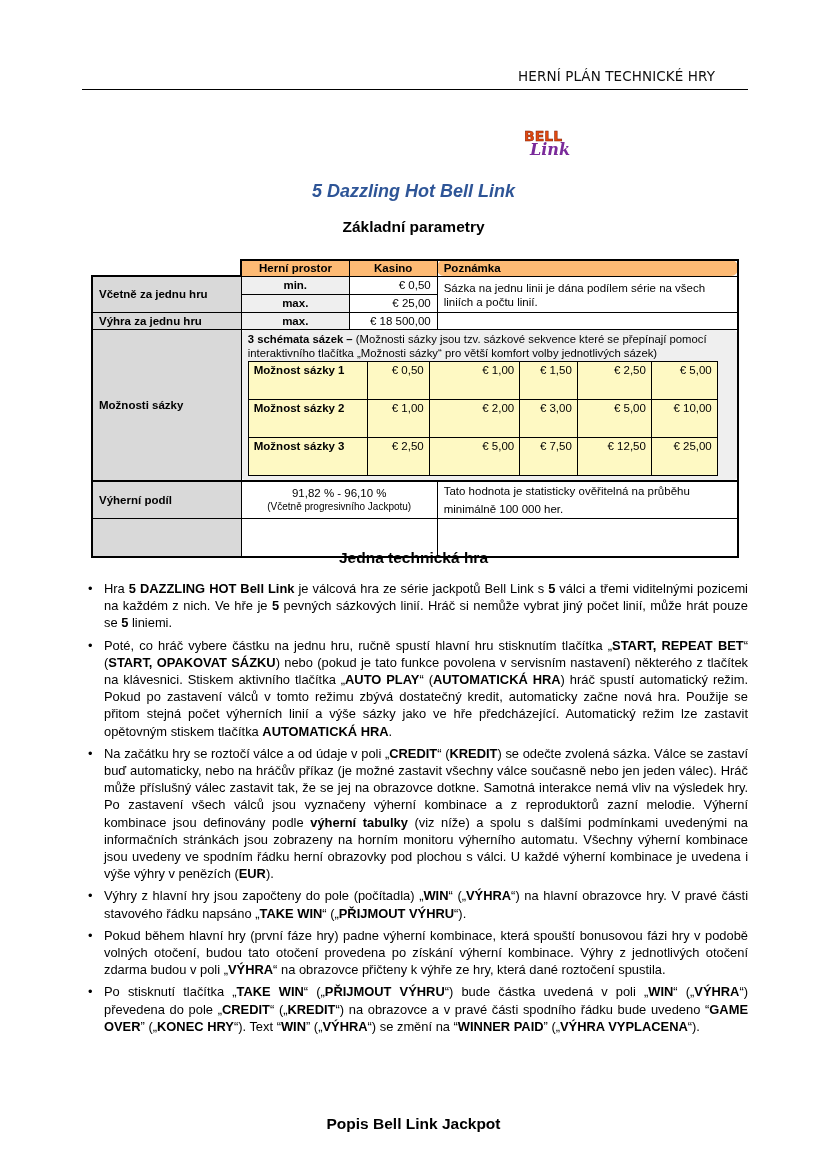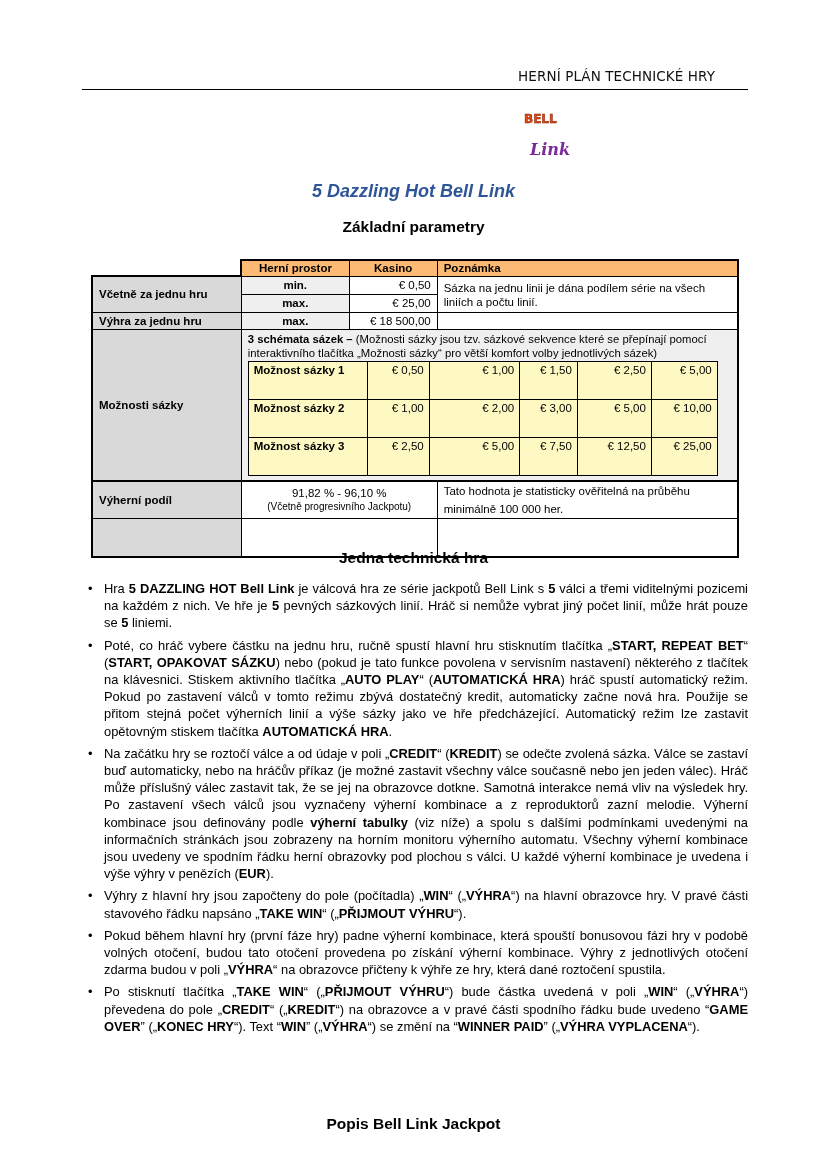--- a/index.html
+++ b/index.html
@@ -8,37 +8,37 @@
   .header-title { position: absolute; right: 112px; top: 68px; font-family: "DejaVu Sans", sans-serif; font-size: 13.5px; letter-spacing: 0.1px; color: #111; }
   .header-rule { position: absolute; left: 82px; width: 666px; top: 89px; height: 0; border-top: 1.3px solid #000; }
 
   
   .logo { position: absolute; left: 238px; top: 112px; width: 320px; height: 50px; }
   .logo-main { position: absolute; left: 0; top: 0; height: 42px; width: 292px; border-radius: 18px;
     background: radial-gradient(ellipse at center, #ff3a10 0%, #e81a05 55%, rgba(255,80,40,0.35) 78%, rgba(255,255,255,0) 100%);
     display: flex; align-items: center; justify-content: center; }
   .logo-text { font-family: "DejaVu Sans", sans-serif; font-weight: bold; font-size: 30px; letter-spacing: 0.5px;
     color: #f5c32a; -webkit-text-stroke: 1.2px #8a3a00; text-shadow: 0 0 2px #ffcc33, 1px 1px 0 #a04000; }
-  .logo-bell { position: absolute; left: 286px; top: 0; font-family: "DejaVu Sans", sans-serif; font-weight: bold; font-size: 12px; color: #e34a10; -webkit-text-stroke: 0.5px #7a1a00; }
+  .logo-bell { position: absolute; left: 286px; top: 16px; font-family: "DejaVu Sans", sans-serif; font-weight: bold; font-size: 14px; color: #e34a10; -webkit-text-stroke: 0.5px #7a1a00; }
   .logo-link { position: absolute; left: 292px; top: 28px; font-family: "DejaVu Serif", serif; font-style: italic; font-weight: bold; font-size: 16px; color: #7a2a9a; }
 
   .doc-title { position: absolute; left: 0; width: 827px; top: 181px; text-align: center; font-size: 18px; font-weight: bold; font-style: italic; color: #2e5597; }
   .section-h { position: absolute; left: 0; width: 827px; text-align: center; font-size: 15.5px; font-weight: bold; }
 
   
   .ptable { position: absolute; left: 91px; top: 259px; width: 648px; border-collapse: collapse; font-size: 11.5px; }
   .ptable td { border: 1px solid #000; padding: 0 6px; vertical-align: middle; }
   .ptable .gray { background: #d9d9d9; font-weight: bold; }
   .ptable .lgray { background: #efefef; }
   .ptable .hdr { background: #fdba74; font-weight: bold; }
   .ptable .center { text-align: center; }
   .ptable .right { text-align: right; }
   .ptable .bold { font-weight: bold; }
   .ptable .thick-l { border-left: 2px solid #000; }
-  .ptable .thick-r { border-right: 2px solid #000; }
+  .ptable .thick-r { border-right: 2px solid #000; border-radius: 7px; }
   .ptable .thick-b { border-bottom: 2px solid #000; }
   .ptable .thick-t { border-top: 2px solid #000; }
   .ptable td.noborder { border: none; background: transparent; }
 
   .options-cell { background: #efefef; padding: 2px 6px 4px 6px !important; vertical-align: top !important; }
   .options-intro { font-size: 11.3px; line-height: 14px; }
   .itable { border-collapse: collapse; margin-top: 1px; width: 470px; font-size: 11.5px; }
   .itable td { border: 1px solid #000; height: 33px; vertical-align: top; padding: 2px 5px; background: #fef9c3; margin-left: 28px; }
   .itable td.lbl { font-weight: bold; width: 104px; }
   .itable td.v { text-align: right; }

